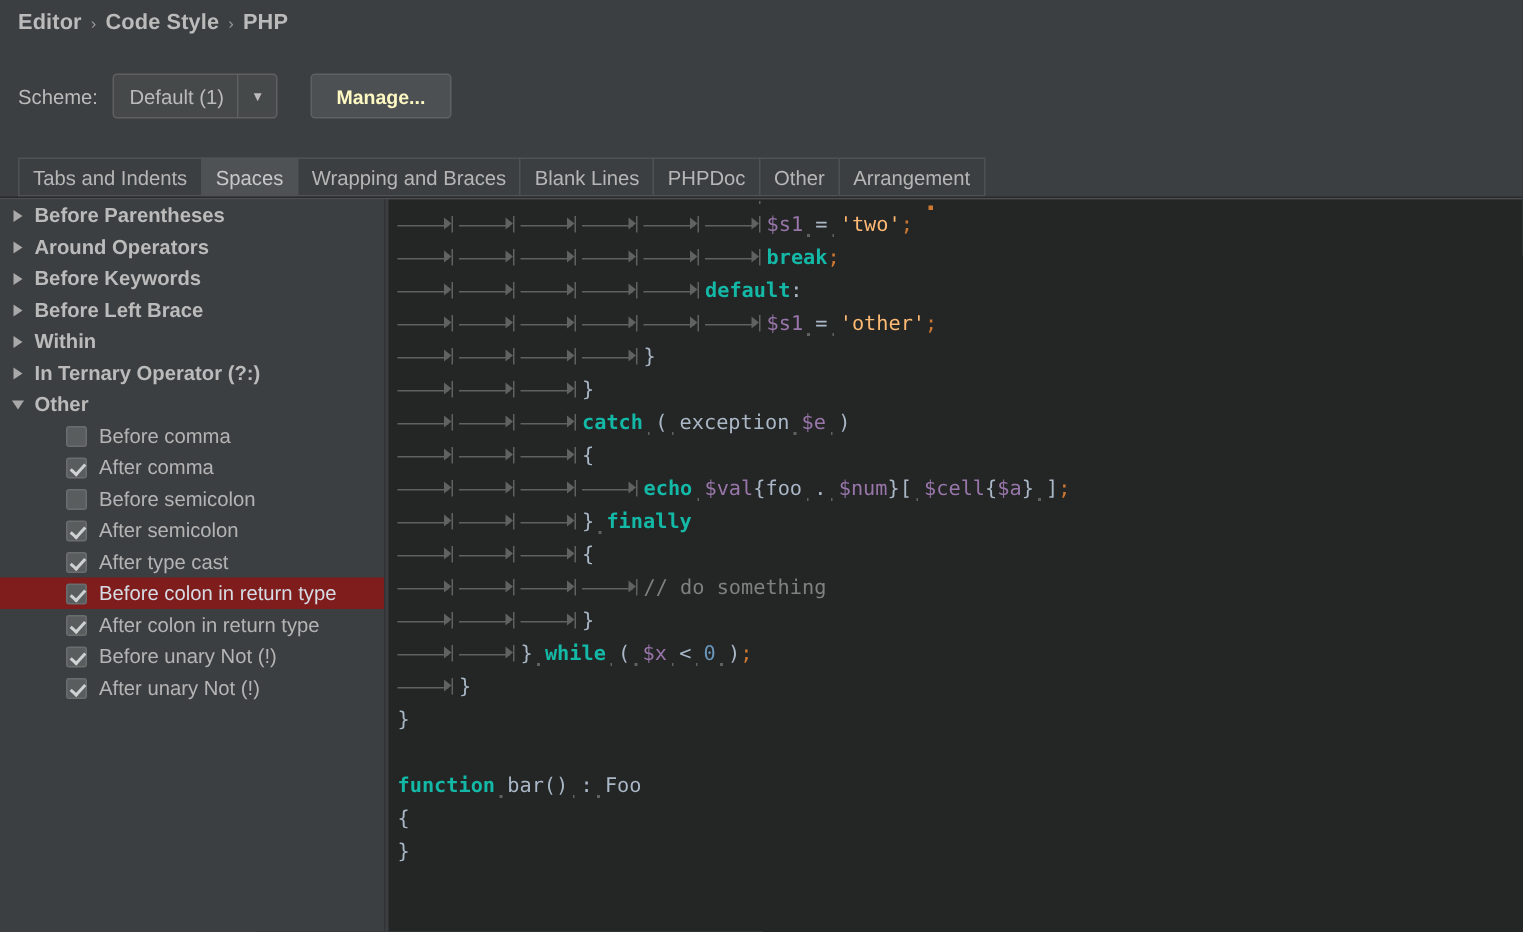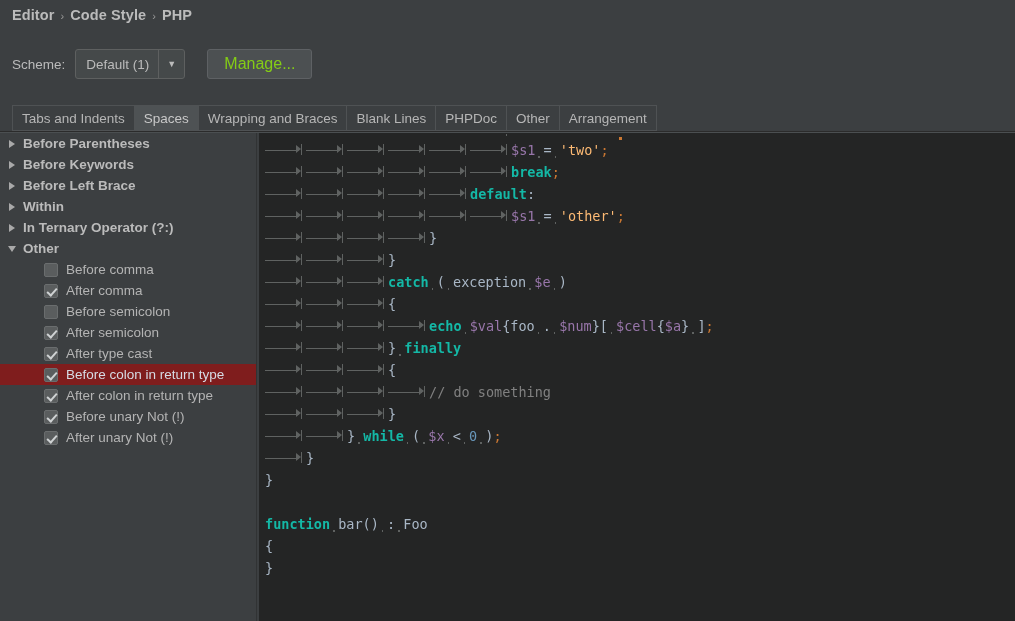--- a/index.html
+++ b/index.html
@@ -53,22 +53,23 @@
     width: 25px; display: flex; align-items: center; justify-content: center;
     color: #bbbbbb; font-size: 9px;
   }
   .btn-manage {
     margin-left: 22px;
     height: 30px; padding: 0 16px;
     display: flex; align-items: center; justify-content: center;
     background: #4c5052;
     border: 1px solid #5e6164;
     border-radius: 3px;
-    font-size: 16px; color: #84cc16;
-    box-sizing: border-box;
+    font-size: 13px; color: #fef9c3;
+    box-sizing: border-box;
+    font-weight: bold;
   }
 
   
   .tabs {
     position: absolute; left: 12px; top: 105px;
     display: flex; align-items: flex-end;
     height: 26px;
   }
   .tab {
     height: 26px;
@@ -286,20 +287,26 @@
 
   <div class="hsep"></div>
   <div class="hsep2"></div>
 
   <div class="tree-panel" id="tree">
       <div class="tree-row group">
         <span class="tw collapsed">
           <i></i>
         </span>
         <span class="group-label">Before Parentheses</span>
+      </div>
+      <div class="tree-row group">
+        <span class="tw collapsed">
+          <i></i>
+        </span>
+        <span class="group-label">Around Operators</span>
       </div>
       <div class="tree-row group">
         <span class="tw collapsed">
           <i></i>
         </span>
         <span class="group-label">Before Keywords</span>
       </div>
       <div class="tree-row group">
         <span class="tw collapsed">
           <i></i>

